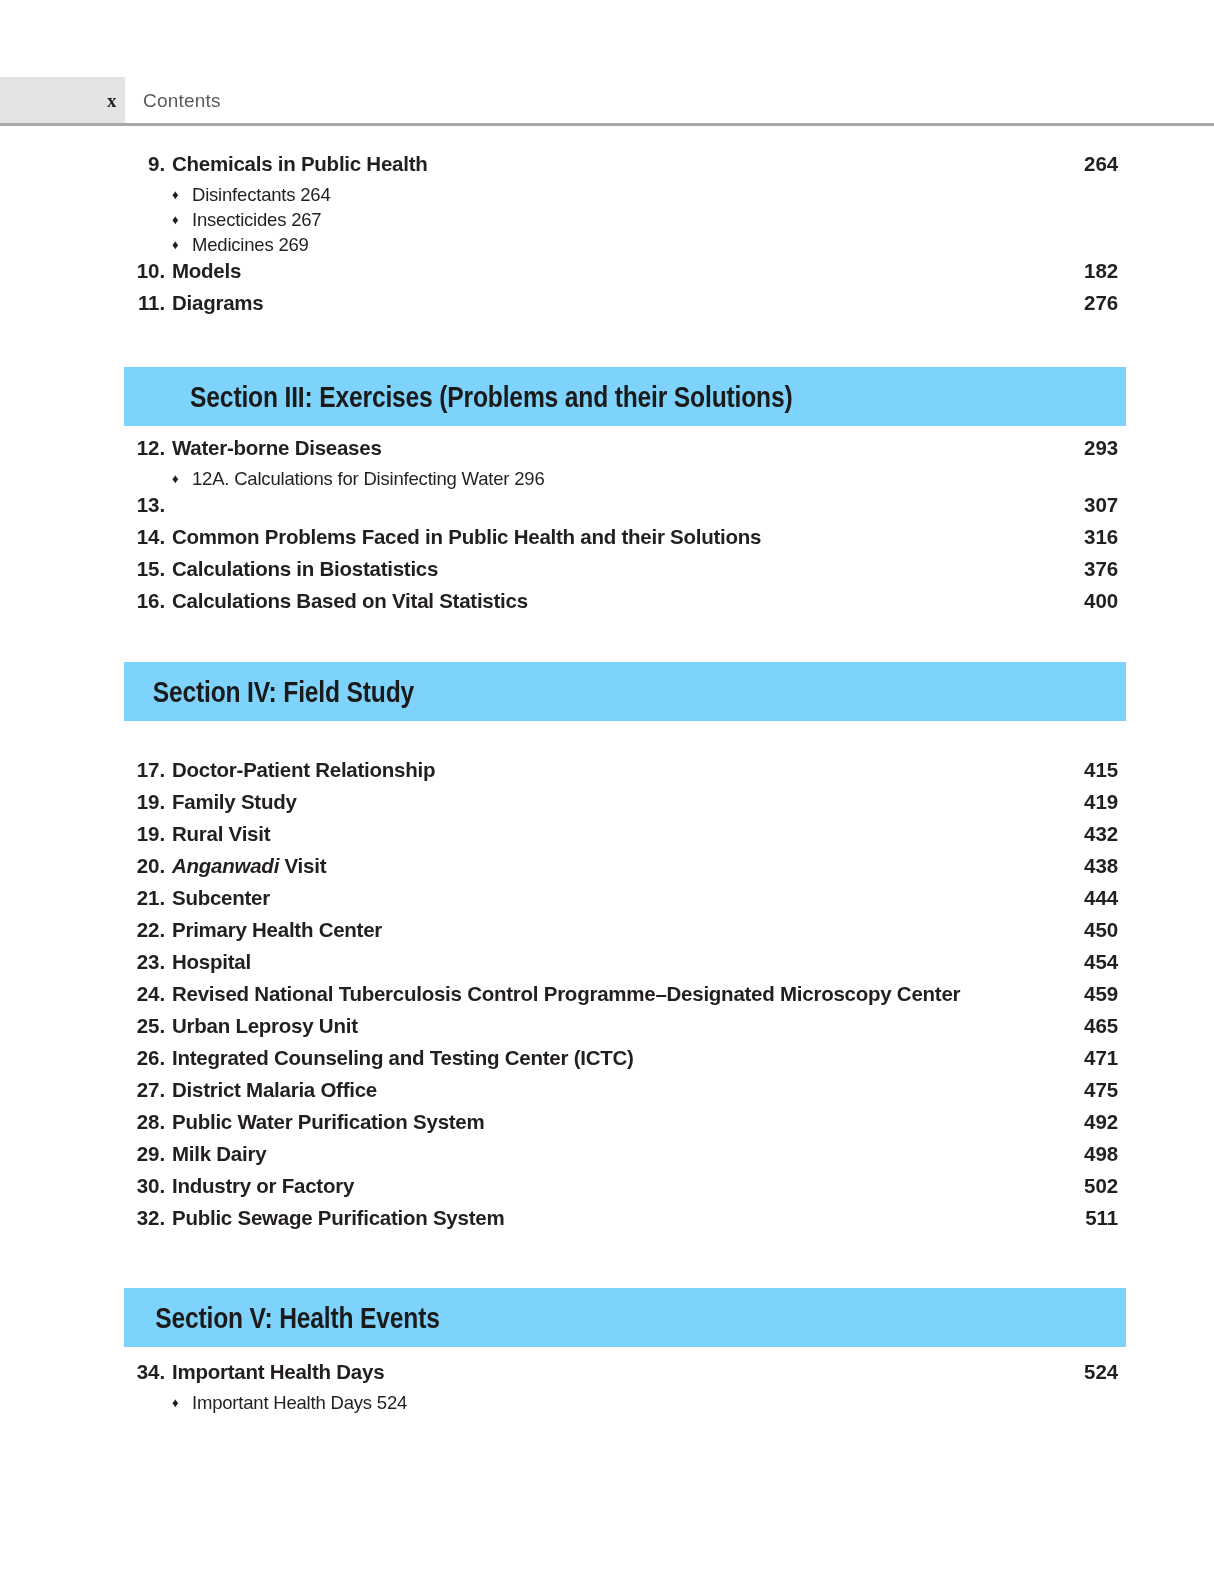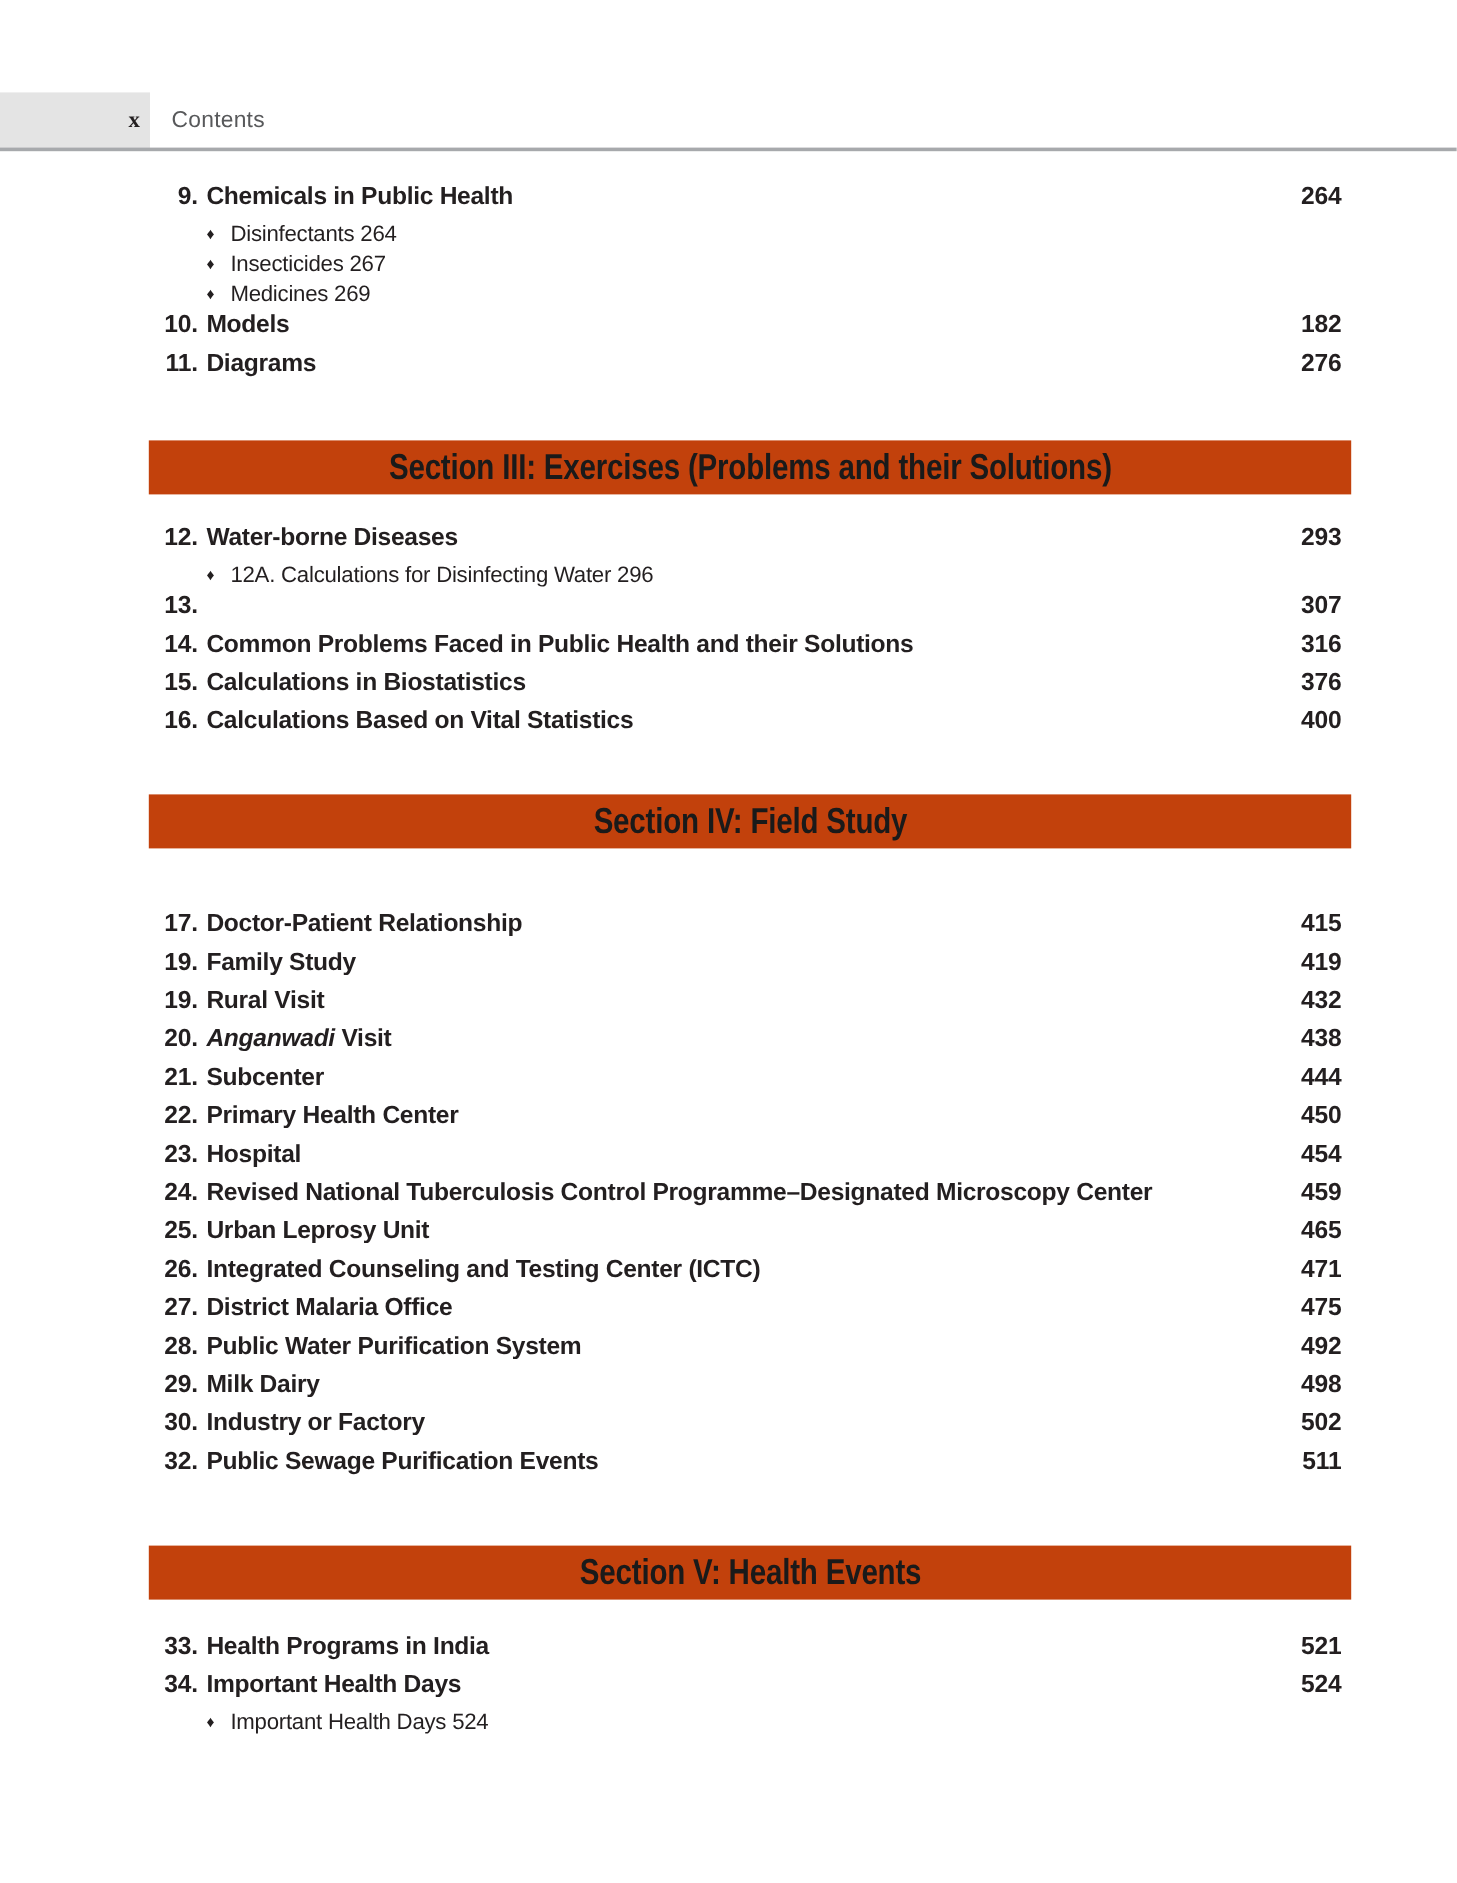--- a/index.html
+++ b/index.html
@@ -137,25 +137,24 @@
     color: #231f20;
     letter-spacing: -0.2px;
     white-space: nowrap;
   }
 
   
   .section-bar {
     position: absolute;
     left: 124px;
     width: 1002px;
-    height: 45px;
-    background: #c2410c;
+    height: 59px;
+    background: #7dd3fc;
     display: flex;
     align-items: center;
-    justify-content: center;
   }
   .section-bar .bar-text {
     font-family: "Liberation Sans Narrow", "Liberation Sans", sans-serif;
     font-weight: bold;
     font-size: 30px;
     color: #1a1a1a;
     letter-spacing: -0.2px;
     transform: scaleX(0.82);
     transform-origin: center center;
     white-space: nowrap;
@@ -303,33 +302,28 @@
         <span class="title">Milk Dairy</span>
         <span class="page">498</span>
       </div>
       <div class="entry">
         <span class="num">30.</span>
         <span class="title">Industry or Factory</span>
         <span class="page">502</span>
       </div>
       <div class="entry">
         <span class="num">32.</span>
-        <span class="title">Public Sewage Purification Events</span>
+        <span class="title">Public Sewage Purification System</span>
         <span class="page">511</span>
       </div>
     </div>
     <div class="section-bar" style="top: 1288px;">
       <div class="bar-text">Section V:   Health Events</div>
     </div>
     <div class="toc-block" style="top: 1360px;">
-      <div class="entry">
-        <span class="num">33.</span>
-        <span class="title">Health Programs in India</span>
-        <span class="page">521</span>
-      </div>
       <div class="entry">
         <span class="num">34.</span>
         <span class="title">Important Health Days</span>
         <span class="page">524</span>
       </div>
       <div class="subentry">
         <span class="bullet">♦</span>
         <span class="sub-title">Important Health Days  524</span>
       </div>
     </div>

